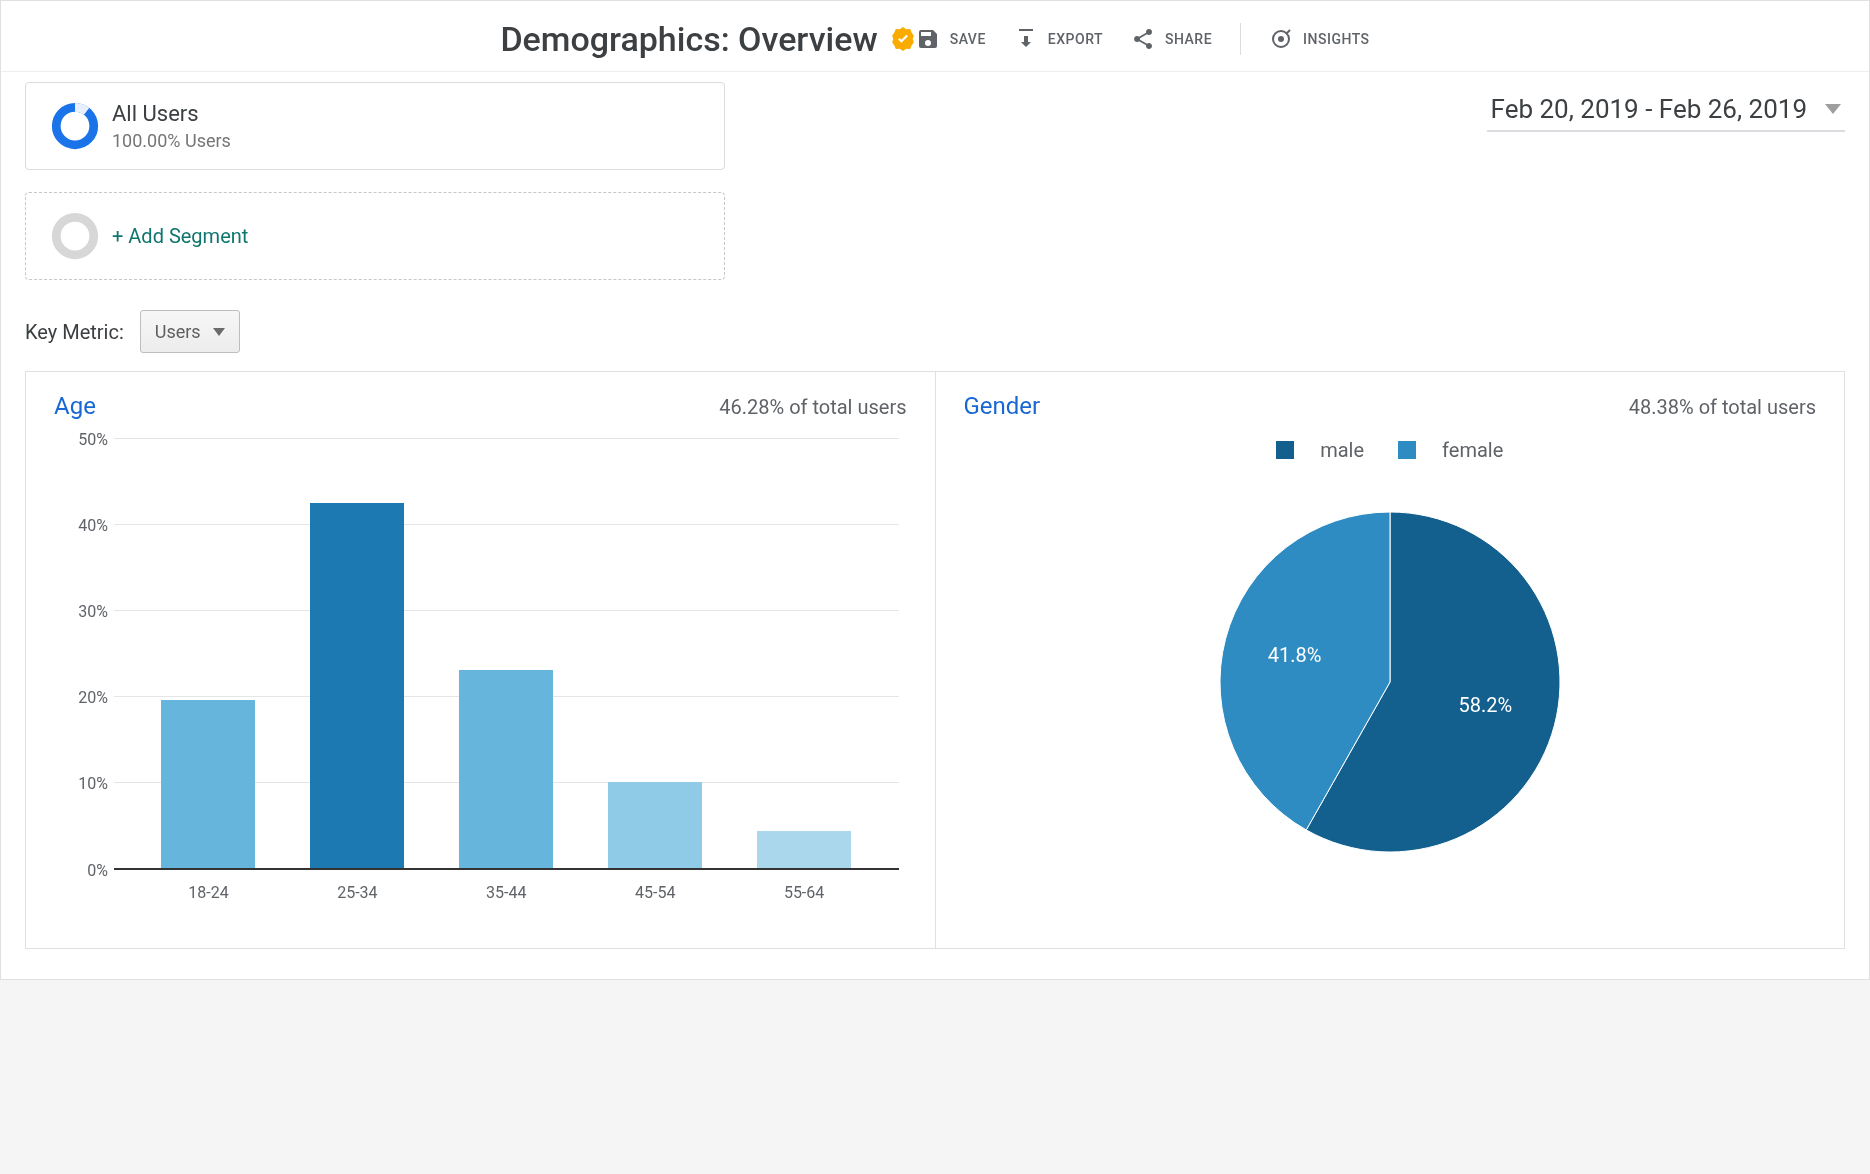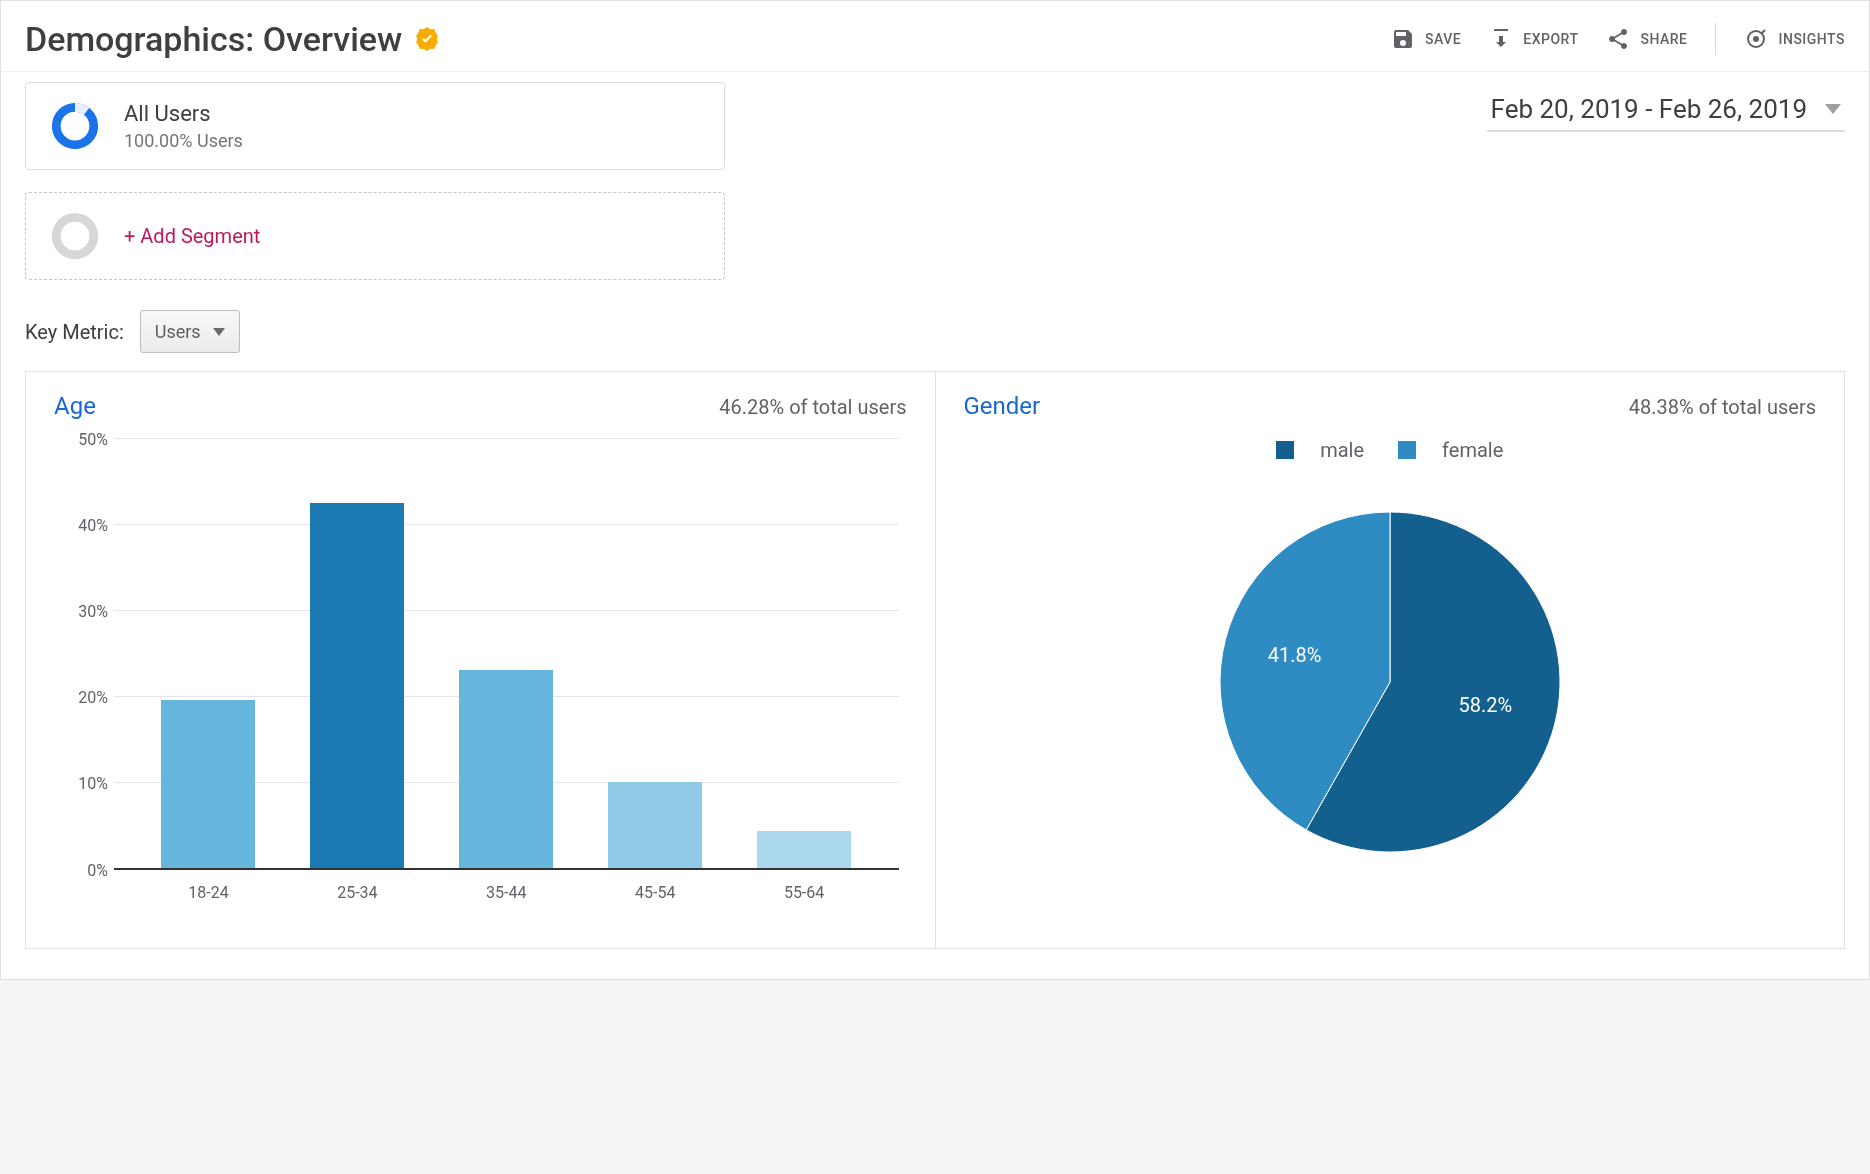--- a/index.html
+++ b/index.html
@@ -10,21 +10,21 @@
     color: #333;
   }
   .page {
     width: 1870px;
     background: #fff;
     border: 1px solid #e0e0e0;
   }
   .header {
     display: flex;
     align-items: center;
-    justify-content: space-between;
+    justify-content: center;
     padding: 18px 24px 12px 24px;
     border-bottom: 1px solid #eee;
   }
   .title-wrap {
     display: flex;
     align-items: center;
     gap: 12px;
   }
   .page-title {
     font-size: 34px;
@@ -69,33 +69,33 @@
     gap: 30px;
   }
   .segments { display: flex; flex-direction: column; gap: 22px; }
   .segment-card {
     width: 700px;
     border: 1px solid #dadce0;
     border-radius: 4px;
     padding: 18px 24px;
     display: flex;
     align-items: center;
-    gap: 24px;
+    gap: 12px;
     background: #fff;
   }
   .segment-card.dashed {
     border: 1px dashed #c7c7c7;
   }
   .donut {
     width: 50px; height: 50px;
   }
   .segment-text { display: flex; flex-direction: column; gap: 4px; }
   .segment-title { font-size: 22px; color: #3c4043; }
   .segment-sub { font-size: 18px; color: #757575; }
-  .add-segment-label { font-size: 20px; color: #be185d; }
+  .add-segment-label { font-size: 20px; color: #0f766e; }
 
   .date-range {
     display: flex;
     align-items: center;
     gap: 18px;
     color: #3c4043;
     font-size: 26px;
     padding: 8px 4px 6px 4px;
     border-bottom: 2px solid #dadce0;
     cursor: pointer;

